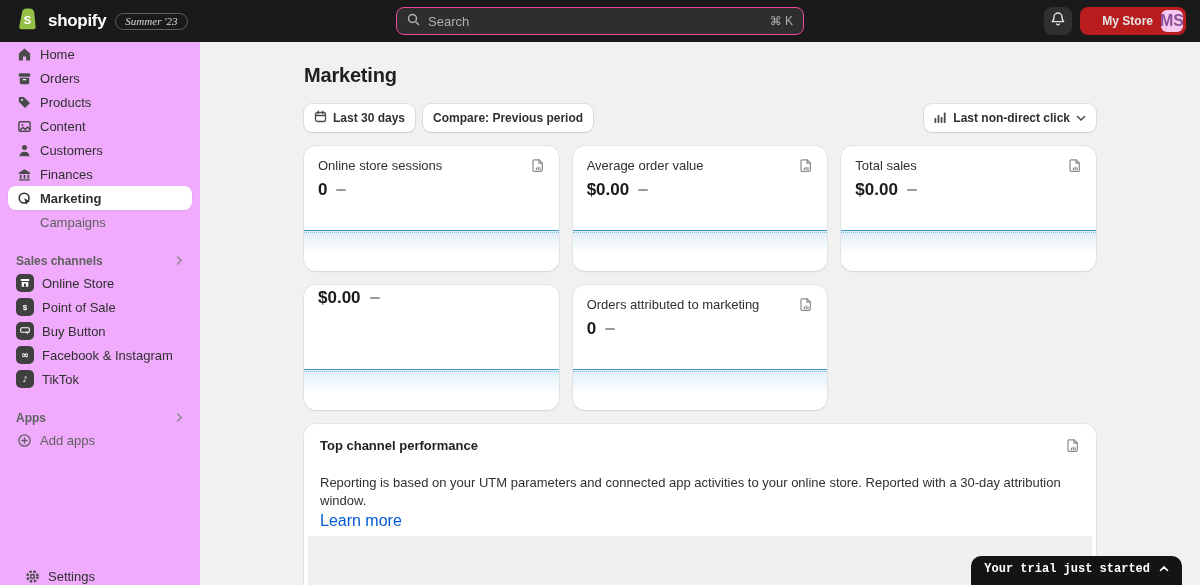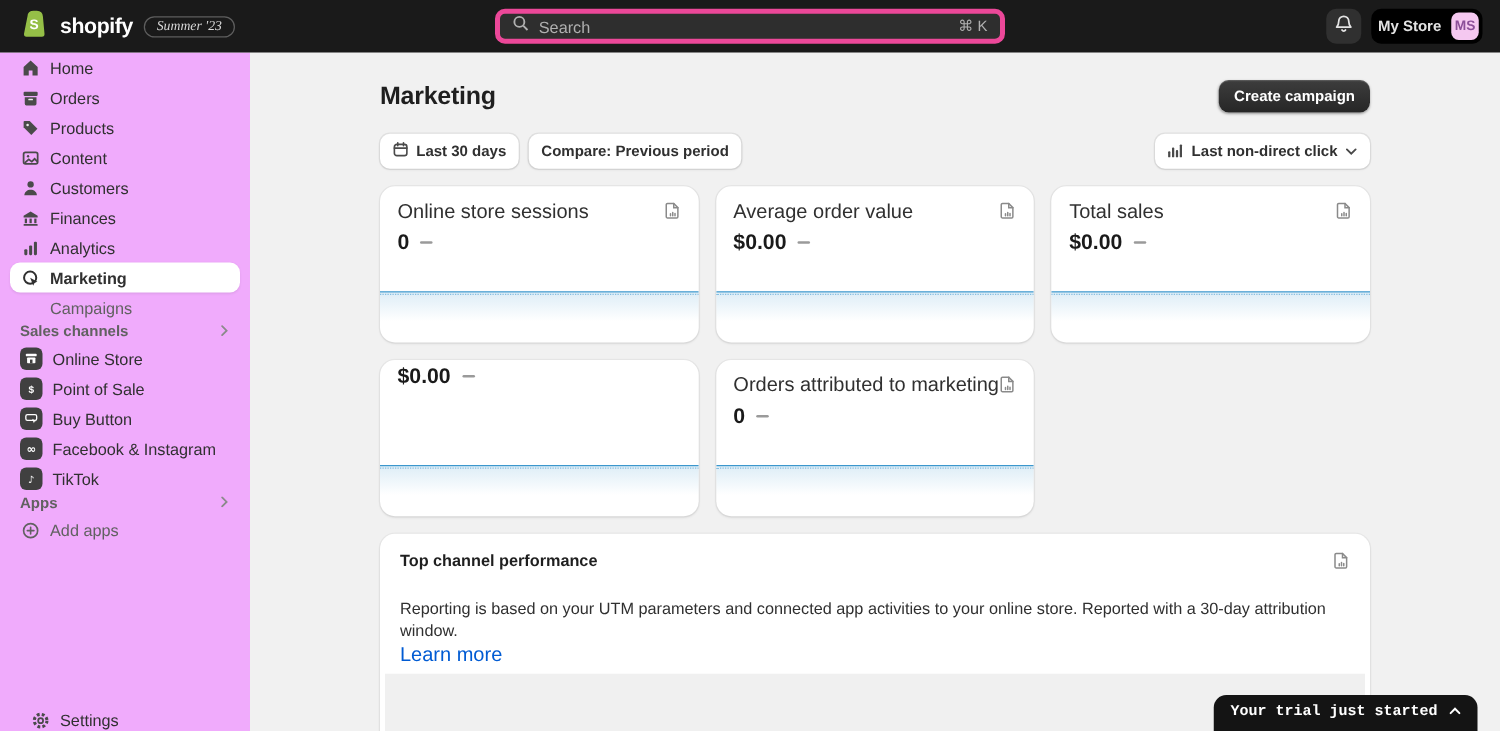--- a/index.html
+++ b/index.html
@@ -6,47 +6,47 @@
   html,body { width:1200px; height:585px; overflow:hidden; }
   body { font-family:"Liberation Sans", sans-serif; background:#f1f1f1; color:#303030; }
 
   
   .topbar { height:42px; background:#1a1a1a; display:flex; align-items:center; position:relative; z-index:10; }
   .brand { display:flex; align-items:center; gap:9px; padding-left:16px; }
   .wordmark { color:#fff; font-weight:700; font-size:17px; letter-spacing:-0.3px; }
   .edition-badge { border:1px solid #5e5e5e; color:#d9d9d9; border-radius:10px; font-size:11px;
                    padding:1px 9px 2px; font-style:italic; font-family:"Liberation Serif", serif; }
   .searchbox { position:absolute; left:50%; transform:translateX(-50%); width:408px; height:28px;
-               background:#2e2e2e; border:4px solid #ec4899; border-radius:8px;
+               background:#2e2e2e; border:1px solid #ec4899; border-radius:8px;
                display:flex; align-items:center; gap:8px; padding:0 10px; }
   .searchbox input { flex:1; background:transparent; border:none; outline:none; color:#e3e3e3; font-size:13px; }
   .searchbox input::placeholder { color:#b0b0b0; }
   .kbd { color:#b0b0b0; font-size:12px; white-space:nowrap; }
   .top-right { margin-left:auto; display:flex; align-items:center; gap:8px; padding-right:14px; }
   .icon-btn { width:28px; height:28px; border-radius:8px; background:#303030; display:flex;
               align-items:center; justify-content:center; cursor:pointer; }
-  .store-btn { height:28px; border-radius:8px; background:#000000; display:flex; align-items:center;
-               gap:8px; padding:3px 3px 3px 5px; cursor:pointer; }
+  .store-btn { height:28px; border-radius:8px; background:#b91c1c; display:flex; align-items:center;
+               gap:8px; padding:3px 3px 3px 22px; cursor:pointer; }
   .store-btn .name { color:#e3e3e3; font-size:12px; font-weight:600; }
   .avatar { width:22px; height:22px; border-radius:6px; background:#f5c8f0; color:#8c4f99;
-            font-size:11px; font-weight:700; display:flex; align-items:center; justify-content:center; }
+            font-size:16px; font-weight:700; display:flex; align-items:center; justify-content:center; }
 
   
   .shell { display:flex; height:543px; }
   .sidebar { width:200px; background:#f0abfc; position:relative; flex-shrink:0; }
   .main { flex:1; background:#f1f1f1; position:relative; overflow:hidden; }
 
   
   .nav-item { display:flex; align-items:center; gap:8px; height:24px; margin:0 8px; padding:0 8px;
               border-radius:8px; font-size:13px; font-weight:500; color:#303030; cursor:pointer; }
   .nav-item.active { background:#fff; font-weight:700; box-shadow:0 1px 2px rgba(0,0,0,.08); }
   .nav-item.sub { padding-left:32px; color:#616161; }
   .nav-item.spaced { margin-top:7px; }
   .nav-icon { width:16px; height:16px; display:flex; align-items:center; justify-content:center; flex-shrink:0; }
-  .section-head { display:flex; justify-content:space-between; align-items:flex-end; margin:0 16px 3px;
+  .section-head { display:flex; justify-content:space-between; align-items:flex-end; margin:20px 16px 3px;
                   font-size:12px; font-weight:600; color:#616161; cursor:pointer; }
   .chev { color:#8a8a8a; }
   .channel-badge { width:18px; height:18px; border-radius:5px; background:#404040; display:flex;
                    align-items:center; justify-content:center; flex-shrink:0; }
   .settings-row { position:absolute; bottom:-3px; left:8px; right:8px; }
 
   
   .page { width:792px; margin:0 auto; padding-top:22px; }
   .title-row { display:flex; justify-content:space-between; align-items:center; }
   .page-title { font-size:20px; font-weight:700; color:#1f1f1f; letter-spacing:-0.2px; }
@@ -58,21 +58,21 @@
                color:#303030; display:flex; align-items:center; gap:6px; cursor:pointer; border:none;
                box-shadow:0 0 0 1px rgba(0,0,0,.07), 0 1px 2px rgba(0,0,0,.08); }
   .filter-left { display:flex; gap:8px; }
   .filter-right { margin-left:auto; }
 
   
   .cards { margin-top:14px; display:grid; grid-template-columns:repeat(3,1fr); gap:14px; }
   .metric-card { background:#fff; border-radius:12px; height:125px; position:relative; overflow:hidden;
                  box-shadow:0 0 0 1px rgba(0,0,0,.04), 0 1px 2px rgba(0,0,0,.08); }
   .metric-head { display:flex; justify-content:space-between; align-items:flex-start; padding:12px 14px 0; }
-  .metric-label { font-size:16px; font-weight:500; color:#303030; }
+  .metric-label { font-size:13px; font-weight:500; color:#303030; }
   .metric-value-row { padding:3px 14px 0; display:flex; align-items:center; gap:9px; }
   .metric-value { font-size:17px; font-weight:700; color:#1a1a1a; }
   .dash { width:10px; height:2px; background:#9a9a9a; border-radius:1px; }
   .spark { position:absolute; left:0; right:0; top:84px; height:28px; border-top:1.5px solid #3b97cd;
            background:linear-gradient(180deg, rgba(59,151,205,.17), rgba(59,151,205,0) 85%); }
   .spark::after { content:''; position:absolute; top:1px; left:0; right:0;
                   border-top:1px dotted rgba(59,151,205,.55); }
 
   
   .tc-card { margin-top:14px; background:#fff; border-radius:12px; height:235px; position:relative;
@@ -196,30 +196,20 @@
           <path d="M2 6 8 2.4 14 6v1.4H2z"></path>
             <rect x="3" y="8.4" width="1.9" height="3.9"></rect>
             <rect x="7.05" y="8.4" width="1.9" height="3.9"></rect>
             <rect x="11.1" y="8.4" width="1.9" height="3.9"></rect>
             <rect x="2" y="13" width="12" height="1.5" rx=".5"></rect>
         </svg>
       </span>
       <span>Finances</span>
     </div>
 
-    <div class="nav-item">
-      <span class="nav-icon">
-        <svg width="15" height="15" viewBox="0 0 16 16" fill="#4a4a4a">
-            <rect x="2.6" y="9" width="2.6" height="5" rx=".9"></rect>
-            <rect x="6.7" y="5.8" width="2.6" height="8.2" rx=".9"></rect>
-            <rect x="10.8" y="2.6" width="2.6" height="11.4" rx=".9"></rect>
-          </svg>
-      </span>
-      <span>Analytics</span>
-    </div>
 
     <div class="nav-item active">
       <span class="nav-icon">
         <svg width="15" height="15" viewBox="0 0 16 16">
             <circle cx="7.6" cy="7.6" r="5.2" fill="none" stroke="#303030" stroke-width="1.7"></circle>
             <path d="M7.6 7.6l6.2 3.4-2.6 1-.9 2.6z" fill="#303030"></path>
           </svg>
       </span>
       <span>Marketing</span>
     </div>
@@ -316,21 +306,20 @@
         <span>Settings</span>
       </div>
     </div>
   </nav>
 
   <main class="main">
     <div class="page">
 
       <div class="title-row">
         <h1 class="page-title">Marketing</h1>
-        <button class="btn-dark">Create campaign</button>
       </div>
 
       <div class="filter-row">
         <div class="filter-left">
           <button class="btn-light">
             <span>
               <svg width="13" height="13" viewBox="0 0 13 13" fill="none" stroke="#4a4a4a" stroke-width="1.3" stroke-linecap="round">
                   <rect x="1.5" y="2.5" width="10" height="9" rx="2"></rect>
                   <path d="M1.5 5.5h10M4.2 1.2v2.4M8.8 1.2v2.4"></path>
                 </svg>

